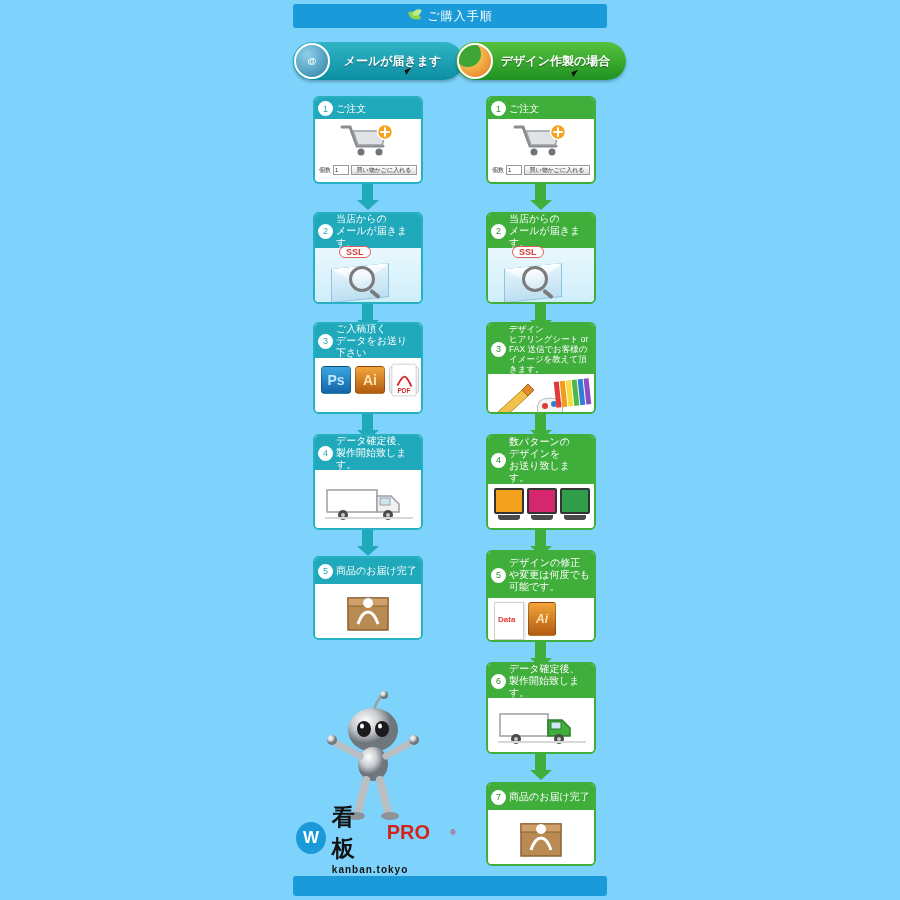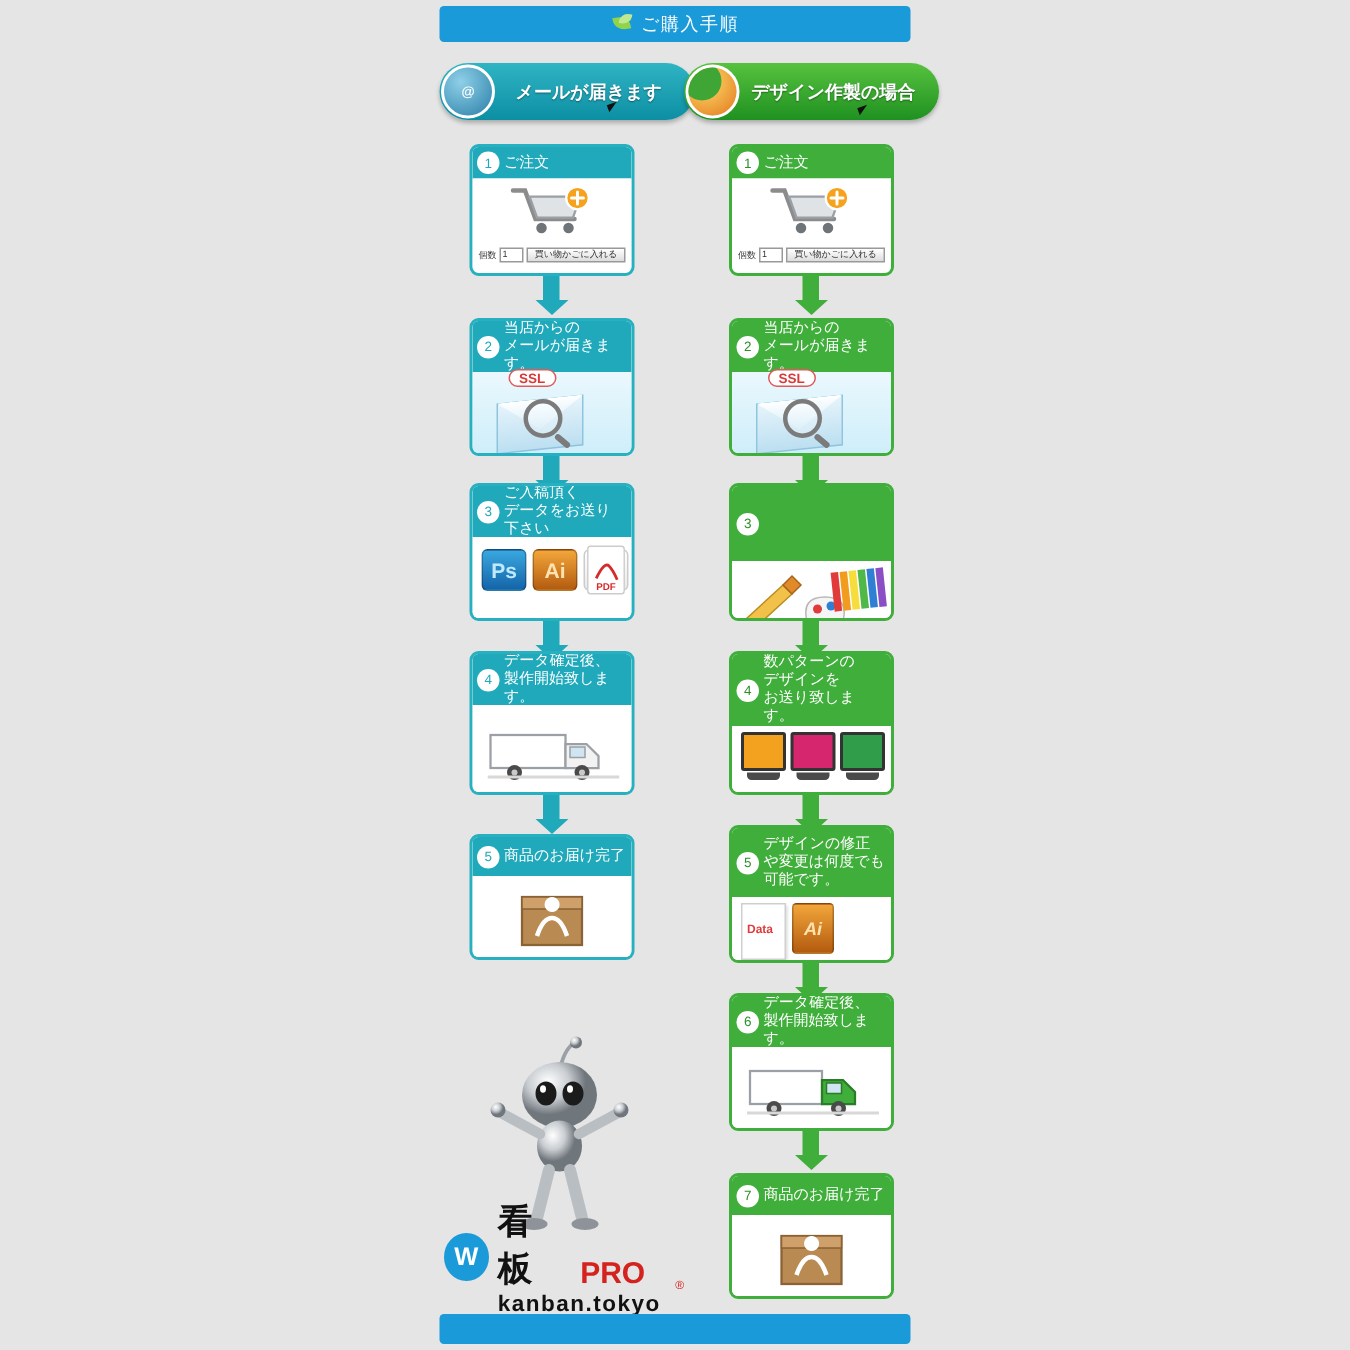--- a/index.html
+++ b/index.html
@@ -6,21 +6,21 @@
   html, body {
     margin: 0; padding: 0;
     width: 900px; height: 900px;
     background: #ffffff;
     font-family: "Liberation Sans", sans-serif;
   }
   #page {
     position: relative;
     width: 900px; height: 900px;
     overflow: hidden;
-    background: #e5e5e5;
+    background: #7dd3fc;
   }
   
   .bar {
     position: absolute;
     left: 293px; width: 314px;
     background: #1a9ad9;
     border-radius: 3px;
   }
   .bar-top {
     top: 4px; height: 24px;
@@ -257,21 +257,21 @@
     display: flex; align-items: center; gap: 6px;
   }
   .logo-mark {
     width: 32px; height: 32px; border-radius: 50%;
     background: #1a9ad9; color: #ffffff;
     display:flex; align-items:center; justify-content:center;
     font-size: 17px; font-weight: bold;
   }
   .logo-main { font-size: 23px; font-weight: bold; color: #111; letter-spacing: -1px; }
   .logo-pro { font-size: 20px; font-weight: bold; color: #d4231e; }
-  .logo-sub { font-size: 15px; font-weight: bold; color: #111; letter-spacing: 1px; }
+  .logo-sub { font-size: 10px; font-weight: bold; color: #111; letter-spacing: 1px; }
 </style>
 </head>
 <body>
 
 <div id="page">
 
   <div class="bar bar-top">
     <span class="leaf-icon"></span>
     <span>ご購入手順</span>
   </div>
@@ -443,20 +443,24 @@
         <div class="ssl-bubble">SSL</div>
         <div class="magnifier"></div>
       </div>
     </div>
     <div class="arrow-stem" style="left:535px; top:304px; height:16px;"></div>
     <div class="arrow" style="left:530px; top:320px;"></div>
 
     <div class="step" style="top:322px; height:92px;">
       <div class="step-head" style="height:50px;">
         <div class="step-num">3</div>
+        <div class="step-title small">デザイン
+ヒアリングシート or
+FAX 送信でお客様の
+イメージを教えて頂きます。</div>
       </div>
       <div class="step-body" style="height:38px;">
         <div class="pencil-art">
           <svg viewBox="0 0 96 40" width="96" height="40">
             <path d="M4 32 L28 10 l6 6 L10 38 z" fill="#f2c14a" stroke="#b98f20" stroke-width="1"></path>
             <path d="M28 10 l6 6 l6 -6 l-6 -6 z" fill="#e08a2a" stroke="#a9651a"></path>
             <path d="M4 32 l-2 7 l7 -2 z" fill="#4a4a4a"></path>
             <path d="M44 34 q-4 -16 12 -16 q16 0 12 16 z" fill="#f5f5f5" stroke="#b8b8b8"></path>
             <circle cx="51" cy="26" r="3" fill="#e03a3a"></circle>
             <circle cx="60" cy="24" r="3" fill="#2f7fd4"></circle>
@@ -587,21 +591,21 @@
       <path d="M48 90 L40 122" stroke="#b9bec3" stroke-width="8" stroke-linecap="round"></path>
       <path d="M62 90 L70 122" stroke="#b9bec3" stroke-width="8" stroke-linecap="round"></path>
       <ellipse cx="38" cy="126" rx="9" ry="4" fill="#8d9398"></ellipse>
       <ellipse cx="72" cy="126" rx="9" ry="4" fill="#8d9398"></ellipse>
     </svg>
   </div>
 
   <div class="logo">
     <div class="logo-mark">W</div>
     <div>
-      <div style="display:flex; align-items:flex-end; gap:20px;">
+      <div style="display:flex; align-items:center; gap:20px;">
         <span class="logo-main">看板</span>
         <span class="logo-pro">PRO</span>
         <span style="font-size:8px;color:#d4231e;">®</span>
       </div>
       <div class="logo-sub">kanban.tokyo</div>
     </div>
   </div>
 
   <div class="bar bar-bottom"></div>
 </div>

